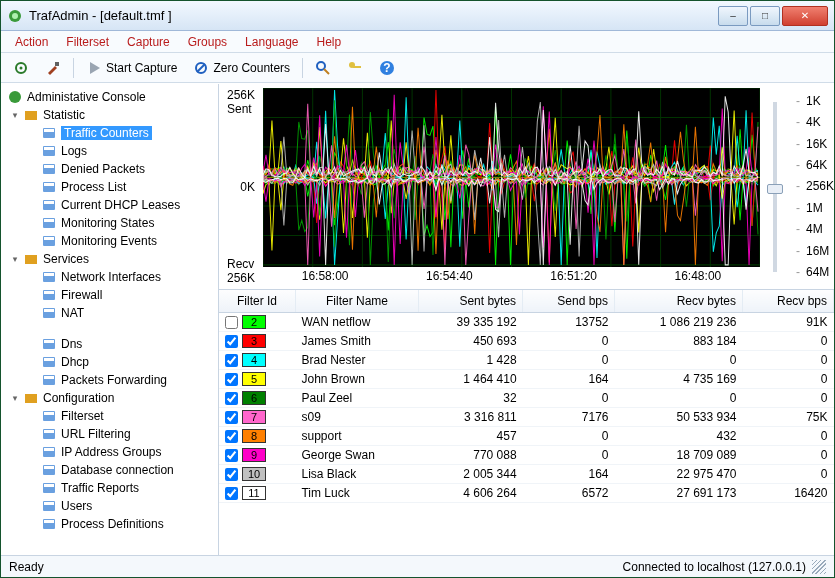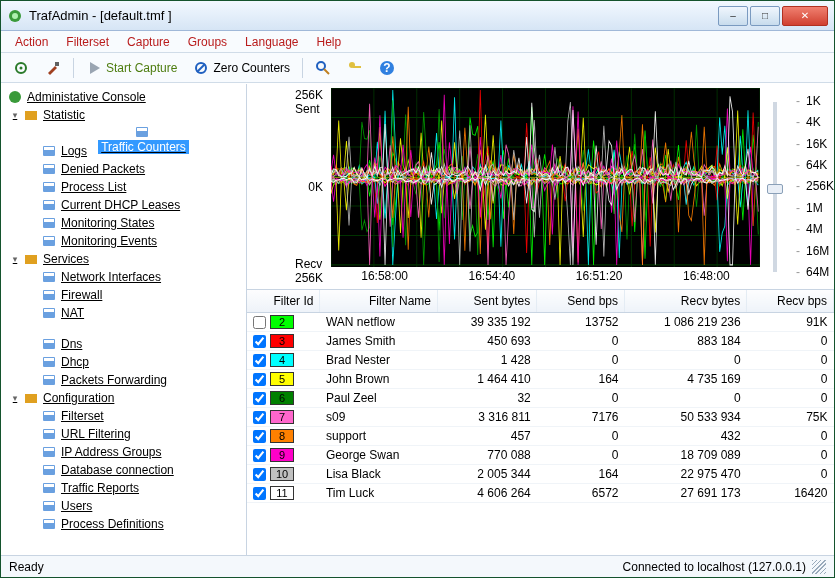--- a/index.html
+++ b/index.html
@@ -12,52 +12,52 @@
 .titlebar .title { flex: 1; color: #000; font-size: 13px; }
 .winbtns { display: flex; gap: 2px; }
 .winbtn { width: 30px; height: 20px; border: 1px solid #7a9ac0; background: linear-gradient(#f0f6fd,#c8dced); border-radius: 2px; display: flex; align-items: center; justify-content: center; font-size: 10px; color: #333; cursor: default; }
 .winbtn.close { background: linear-gradient(#f08070,#d04030); color: #fff; border-color: #b03020; width: 46px; }
 
 .menubar { height: 22px; display: flex; align-items: center; padding: 0 6px; background: #f8fbfe; border-bottom: 1px solid #d0dce8; gap: 2px; }
 .menubar .menuitem { padding: 2px 8px; color: #b91c1c; cursor: default; }
 
 .toolbar { height: 30px; display: flex; align-items: center; padding: 0 6px; background: #f8fbfe; border-bottom: 1px solid #d0dce8; gap: 4px; }
 .tbtn { display: flex; align-items: center; gap: 4px; padding: 3px 6px; cursor: default; color: #000; }
-.tbtn.disabled { color: #4d7c0f; }
+.tbtn.disabled { color: #000000; }
 .tsep { width: 1px; height: 20px; background: #c8d4e2; margin: 0 2px; }
 .ticon { width: 16px; height: 16px; display: inline-block; }
 
 .body { flex: 1; display: flex; overflow: hidden; border-top: 1px solid #fff; }
 
-.tree-panel { width: 246px; background: #fff; overflow-y: auto; border-right: 1px solid #c8d4e2; padding: 4px 0 4px 2px; text-decoration: underline; }
+.tree-panel { width: 218px; background: #fff; overflow-y: auto; border-right: 1px solid #c8d4e2; padding: 4px 0 4px 2px; }
 .tree-node { display: flex; align-items: center; height: 18px; padding-left: 4px; cursor: default; white-space: nowrap; }
 .tree-node.selected .node-label { background: #3399ff; color: #fff; padding: 0 3px; }
 .expander { width: 12px; height: 12px; display: inline-flex; align-items: center; justify-content: center; margin-right: 2px; color: #666; font-size: 9px; }
 .nicon { width: 16px; height: 16px; margin-right: 4px; display: inline-flex; align-items: center; justify-content: center; }
 .node-label { color: #000; }
 
 .main-panel { flex: 1; display: flex; flex-direction: column; background: #fff; }
 
-.chart-area { height: 205px; display: flex; padding: 4px; gap: 4px; margin-left: 40px; }
+.chart-area { height: 205px; display: flex; padding: 4px; gap: 4px; }
 .chart-yaxis-left { width: 36px; display: flex; flex-direction: column; justify-content: space-between; align-items: flex-end; padding-right: 4px; font-size: 11px; color: #000; }
 .chart-yaxis-left .mid { flex:1; display:flex; align-items:center; }
 .chart-plot-wrap { flex: 1; display: flex; flex-direction: column; }
 .chart-plot { flex: 1; position: relative; background: #000; overflow: hidden; }
 .chart-plot svg { width: 100%; height: 100%; }
 .chart-xaxis { height: 18px; display: flex; justify-content: space-around; align-items: center; font-size: 11px; color: #000; }
 .slider-col { width: 22px; display: flex; align-items: center; justify-content: center; }
 .slider-track { width: 4px; height: 170px; background: #d0d8e2; position: relative; }
 .slider-thumb { position: absolute; left: -6px; width: 16px; height: 10px; background: #e8eef6; border: 1px solid #8aa0b8; border-radius: 2px; }
 .chart-yaxis-right { width: 40px; display: flex; flex-direction: column; justify-content: space-between; align-items: flex-start; padding: 2px 0 2px 6px; font-size: 11px; color: #000; }
 .chart-yaxis-right div { height: 12%; display:flex; align-items:center; }
 .chart-yaxis-right div::before { content:"-"; color:#999; margin-right:6px; }
 
 .table-area { flex: 1; overflow: auto; border-top: 1px solid #c8d4e2; }
 table { width: 100%; border-collapse: collapse; }
-th { text-align: right; font-weight: normal; padding: 4px 6px; background: linear-gradient(#fdfdfe,#eef3f9); border-bottom: 1px solid #c8d4e2; border-right: 1px solid #e4ecf4; color: #000; position: sticky; top: 0; }
+th { text-align: center; font-weight: normal; padding: 4px 6px; background: linear-gradient(#fdfdfe,#eef3f9); border-bottom: 1px solid #c8d4e2; border-right: 1px solid #e4ecf4; color: #000; position: sticky; top: 0; }
 th.num, td.num { text-align: right; }
 td { padding: 2px 6px; color: #000; border-bottom: 1px solid #f0f4f8; }
 .chk { width: 13px; height: 13px; vertical-align: middle; }
 .fid-cell { display: flex; align-items: center; gap: 4px; }
 .fid-swatch { width: 24px; height: 14px; border: 1px solid #333; display: inline-block; text-align: center; line-height: 12px; font-size: 11px; }
 
 .statusbar { height: 22px; border-top: 1px solid #c8d4e2; background: #f4f8fc; display: flex; align-items: center; padding: 0 8px; color: #000; }
 .statusbar .spacer { flex: 1; }
 .resize-grip { width: 14px; height: 14px; margin-left: 6px; background: repeating-linear-gradient(135deg,#9ab 0 1px,transparent 1px 3px); }
 </style>
@@ -152,21 +152,21 @@
       <div id="tree-groups">
           <div class="tree-node" style="padding-left: 6px;">
             <span class="expander">▾</span>
             <span class="nicon">
               <svg viewBox="0 0 16 16">
                 <rect x="2" y="4" width="12" height="9" fill="#e0a020"></rect>
               </svg>
             </span>
             <span class="node-label">Statistic</span>
           </div>
-          <div class="tree-node selected" style="padding-left: 38px; flex-direction: column;">
+          <div class="tree-node selected" style="padding-left: 38px;">
             <span class="nicon">
               <svg viewBox="0 0 16 16">
                 <rect x="2" y="3" width="12" height="10" rx="1" fill="#6aa0e0"></rect>
                 <rect x="3" y="4" width="10" height="3" fill="#fff"></rect>
               </svg>
             </span>
             <span class="node-label">Traffic Counters</span>
           </div>
           <div class="tree-node" style="padding-left: 38px;">
             <span class="nicon">

